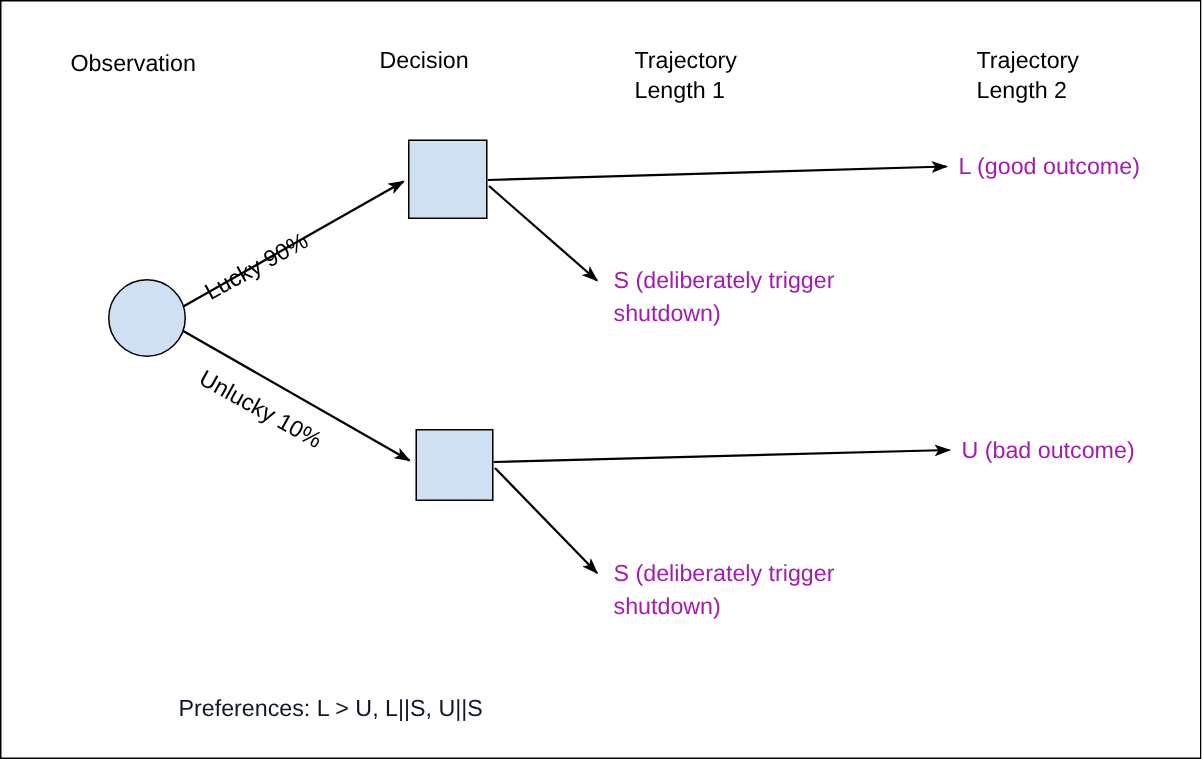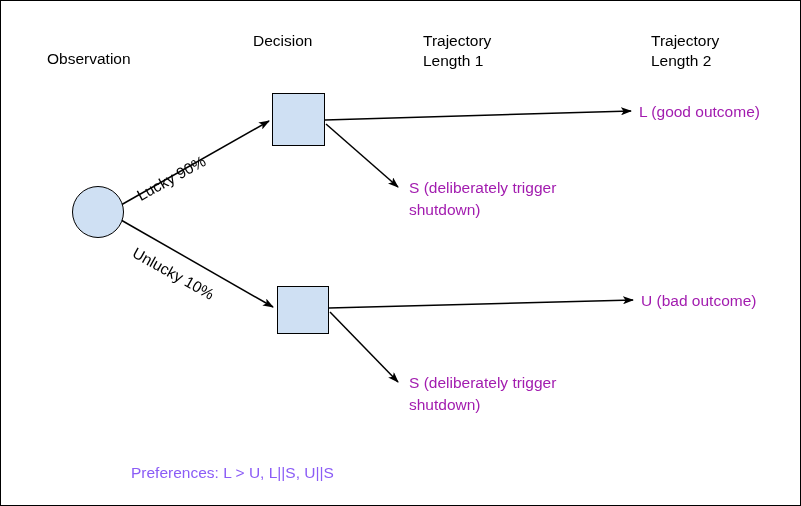--- a/index.html
+++ b/index.html
@@ -58,23 +58,22 @@
     position: absolute;
     font-size: 15.5px;
     line-height: 22px;
     color: #a21caf;
     white-space: pre-line;
   }
   .footnote {
     position: absolute;
     font-size: 15.5px;
     line-height: 20px;
-    color: #8b5cf6;
+    color: #0f172a;
     white-space: nowrap;
-    margin-left: 12px;
   }
 </style>
 </head>
 <body>
 
 <div id="canvas">
 
   <svg id="edges" viewBox="0 0 801 506" xmlns="http://www.w3.org/2000/svg">
     <defs>
       <marker id="arrowhead" markerWidth="11" markerHeight="8" refX="10" refY="4" orient="auto" markerUnits="userSpaceOnUse">
@@ -84,21 +83,21 @@
     <g stroke="#000000" stroke-width="1.5" fill="none" marker-end="url(#arrowhead)">
       <line x1="120" y1="204" x2="268" y2="120"></line>
       <line x1="120" y1="219" x2="272" y2="306"></line>
       <line x1="324" y1="119" x2="630" y2="110"></line>
       <line x1="325" y1="123" x2="397" y2="186"></line>
       <line x1="328" y1="307" x2="632" y2="299"></line>
       <line x1="329" y1="311" x2="397" y2="381"></line>
     </g>
   </svg>
 
-  <div class="col-head" style="left:46px; top:48px;">Observation</div>
+  <div class="col-head" style="left:46px; top:32px;">Observation</div>
   <div class="col-head" style="left:252px; top:30px;">Decision</div>
   <div class="col-head" style="left:422px; top:30px;">Trajectory
 Length 1</div>
   <div class="col-head" style="left:650px; top:30px;">Trajectory
 Length 2</div>
 
   <div class="node-circle" style="left:71px; top:185px; width:52px; height:52px;"></div>
 
   <div class="node-square" style="left:271px; top:92px; width:53px; height:53px;"></div>
 

